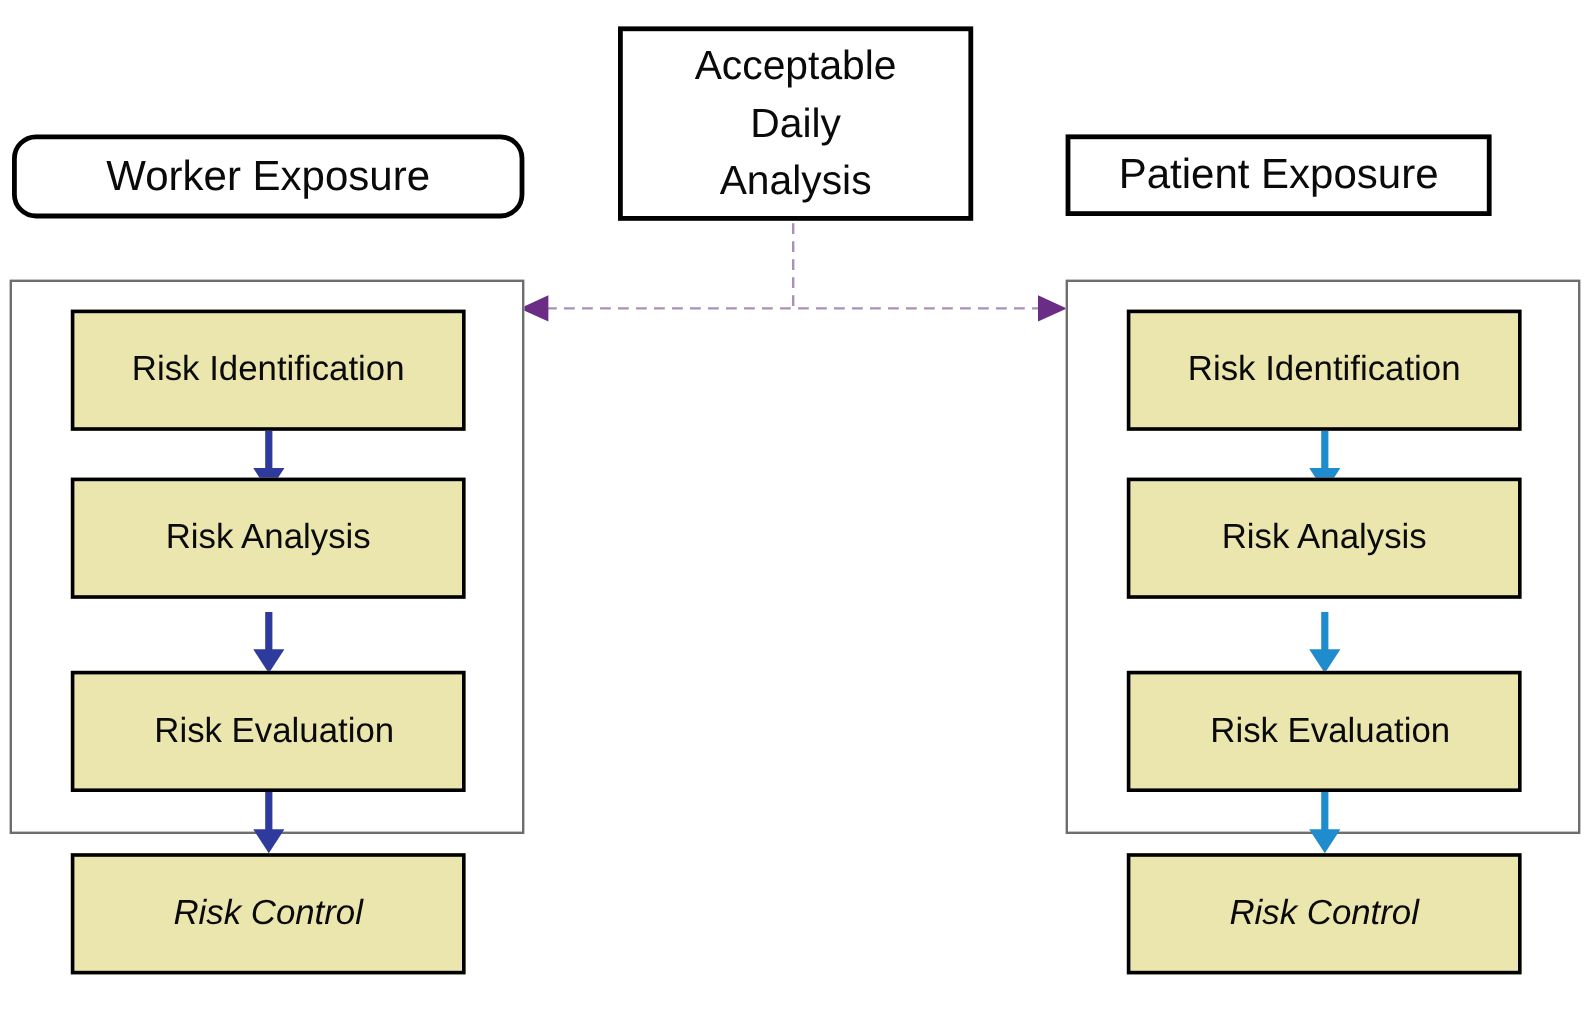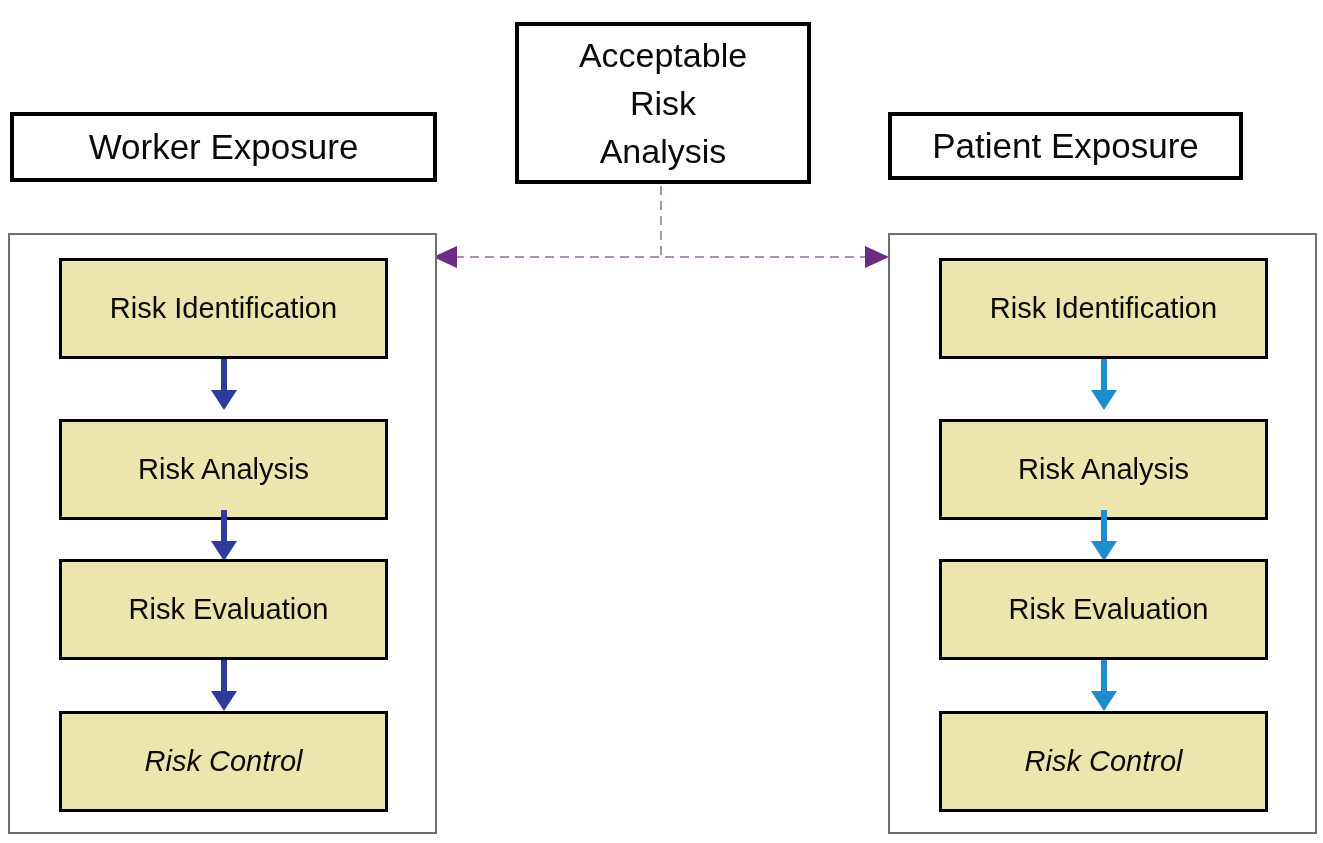--- a/index.html
+++ b/index.html
@@ -31,46 +31,46 @@
     line-height: 48px;
   }
   
   .header-box {
     position: absolute;
     top: 112px;
     height: 70px;
     border: 4px solid #000000;
     font-size: 35px;
   }
-  .header-worker  { left: 10px;  width: 427px; }
+  .header-worker  { left: 10px;  width: 427px; border-radius: 20px; }
   .header-patient { left: 888px; width: 355px; height: 68px; }
   
   .flow-container {
     position: absolute;
     top: 233px;
     width: 429px;
-    height: 601px;
+    height: 462px;
     border: 2px solid #6e6e6e;
     box-sizing: border-box;
     background: #ffffff;
   }
   .container-worker  { left: 8px; }
   .container-patient { left: 888px; }
   
   .step-box {
     position: absolute;
     left: 49px;
     width: 329px;
     height: 101px;
     background: #EAE6AE;
     border: 3px solid #000000;
     font-size: 29px;
   }
   .step-1 { top: 23px;  }
-  .step-2 { top: 184px; }
+  .step-2 { top: 163px; }
   .step-3 { top: 324px; padding-left: 10px; }
   .step-4 { top: 476px; font-style: italic; }
   
   .flow-arrow {
     position: absolute;
     left: 198px;
     width: 32px;
     height: 51px;
   }
   .arrow-1 { top: 124px; }
@@ -83,21 +83,21 @@
     width: 466px; height: 95px;
   }
 </style>
 </head>
 <body>
 
 <div class="stage">
 
   <div class="ade-box box-center">
     <span>Acceptable</span>
-    <span>Risk</span>
+    <span>Daily</span>
     <span>Analysis</span>
   </div>
 
   <div class="header-box header-worker box-center">
     <span>Worker Exposure</span>
   </div>
   <div class="header-box header-patient box-center">
     <span>Patient Exposure</span>
   </div>
 

